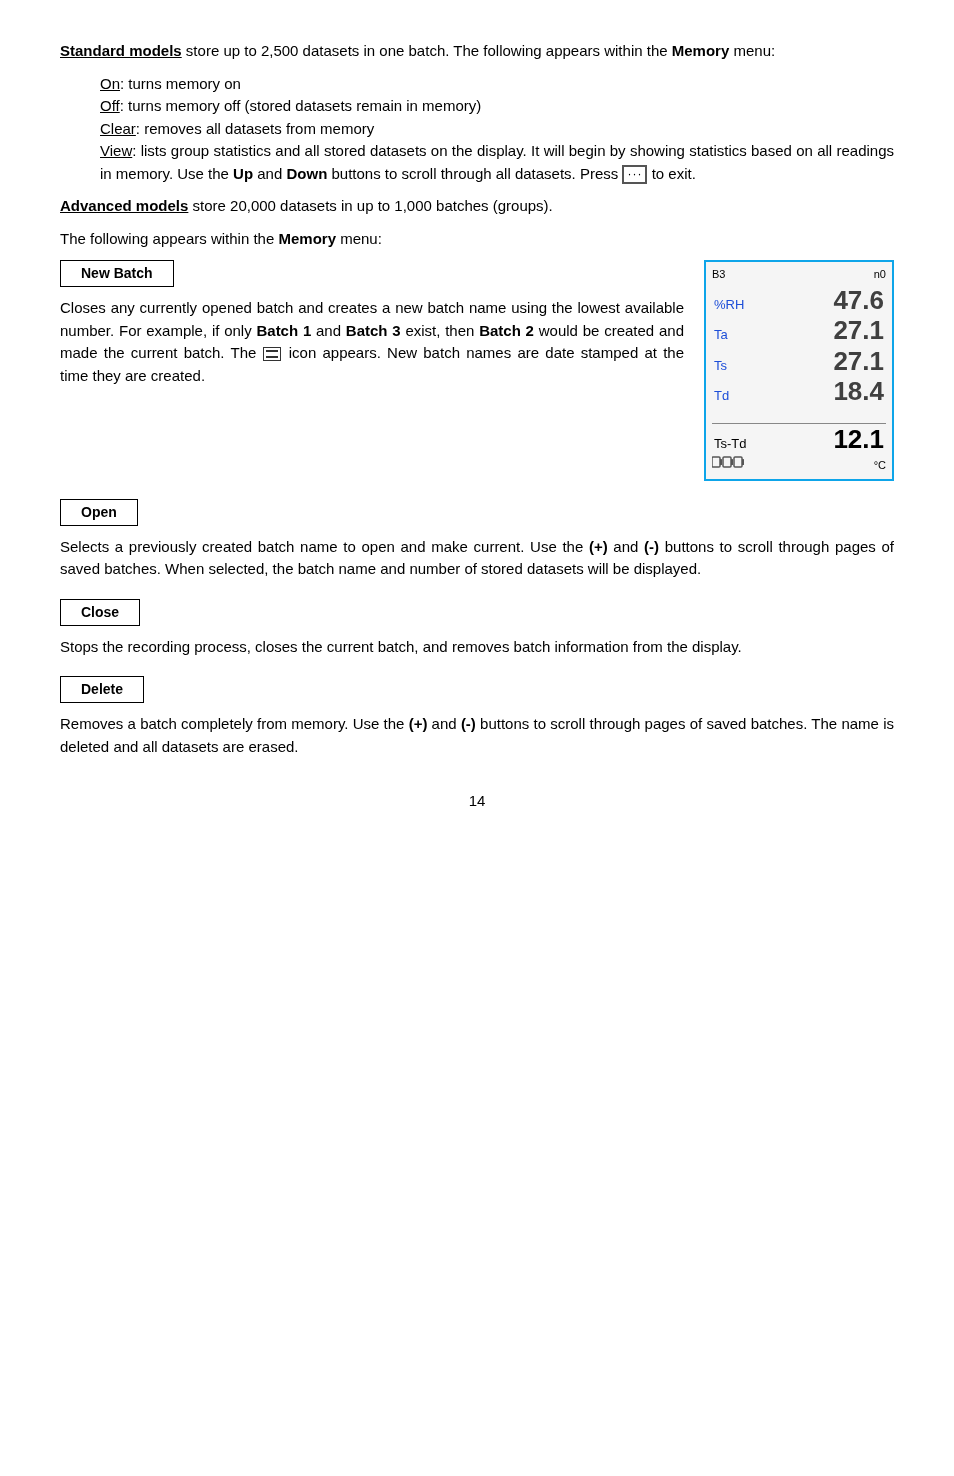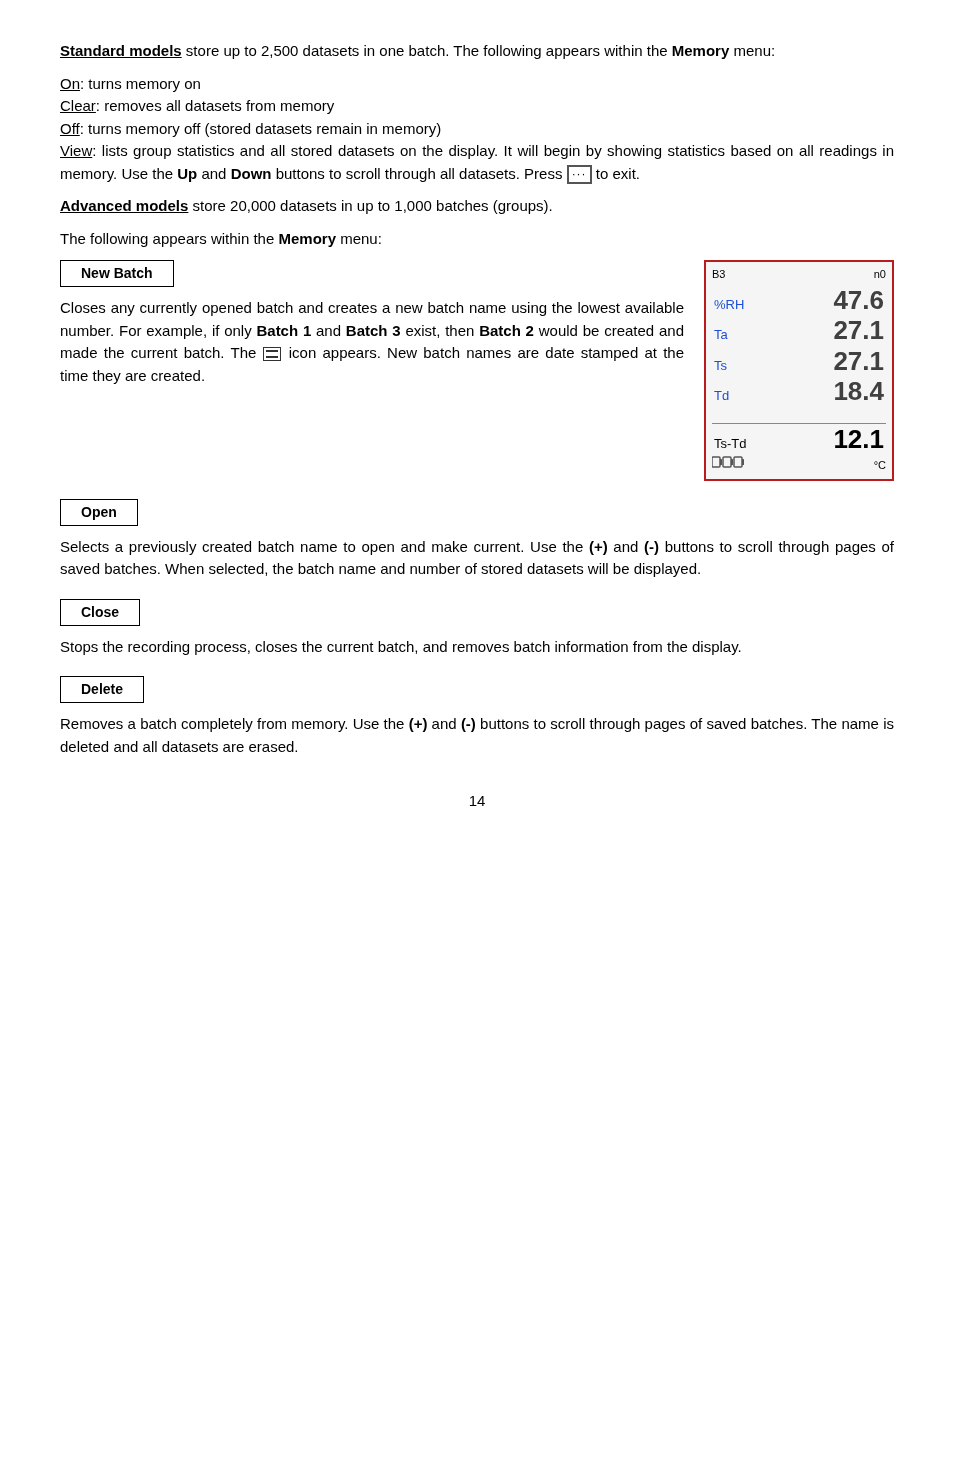--- a/index.html
+++ b/index.html
@@ -17,21 +17,21 @@
       max-width: 840px;
       margin: 0 auto;
     }
     .section-heading {
       font-size: 15px;
       font-weight: bold;
       text-decoration: underline;
     }
     .inline-bold { font-weight: bold; }
     p { margin-bottom: 10px; text-align: justify; }
-    .indent-list { margin-bottom: 10px; }
+    .indent-list { margin-left: 40px; margin-bottom: 10px; }
     .indent-list .list-item { text-align: justify; }
     .underline-item { text-decoration: underline; }
     .button-box {
       display: inline-block;
       border: 1px solid #000;
       padding: 2px 20px;
       margin-bottom: 6px;
       font-weight: bold;
       font-size: 14px;
     }
@@ -47,21 +47,21 @@
       gap: 20px;
       margin-bottom: 18px;
     }
     .new-batch-text {
       flex: 1;
       text-align: justify;
     }
     .device-display {
       width: 190px;
       min-width: 190px;
-      border: 2px solid #b91c1c;
+      border: 2px solid #0ea5e9;
       background: #f5f5f5;
       font-family: Arial, sans-serif;
       padding: 4px 6px;
       flex-shrink: 0;
     }
     .device-header {
       display: flex;
       justify-content: space-between;
       font-size: 11px;
       margin-bottom: 2px;
@@ -161,24 +161,24 @@
 
   <p>
     <span class="section-heading">Standard models</span><span> store up to 2,500 datasets in one batch. The following appears within the </span><span class="inline-bold">Memory</span><span> menu:</span>
   </p>
 
   <div class="indent-list">
     <div class="list-item">
       <span class="underline-item">On</span><span>: turns memory on</span>
     </div>
     <div class="list-item">
+      <span class="underline-item">Off</span><span>: turns memory off (stored datasets remain in memory)</span>
+    </div>
+    <div class="list-item">
       <span class="underline-item">Clear</span><span>: removes all datasets from memory</span>
-    </div>
-    <div class="list-item">
-      <span class="underline-item">Off</span><span>: turns memory off (stored datasets remain in memory)</span>
     </div>
     <div class="list-item">
       <span class="underline-item">View</span><span>: lists group statistics and all stored datasets on the display. It will begin by showing statistics based on all readings in memory. Use the </span><span class="inline-bold">Up</span><span> and </span><span class="inline-bold">Down</span><span> buttons to scroll through all datasets. Press </span><span class="dots-box">···</span><span> to exit.</span>
     </div>
   </div>
 
   <p>
     <span class="section-heading">Advanced models</span><span> store 20,000 datasets in up to 1,000 batches (groups).</span>
   </p>
 

